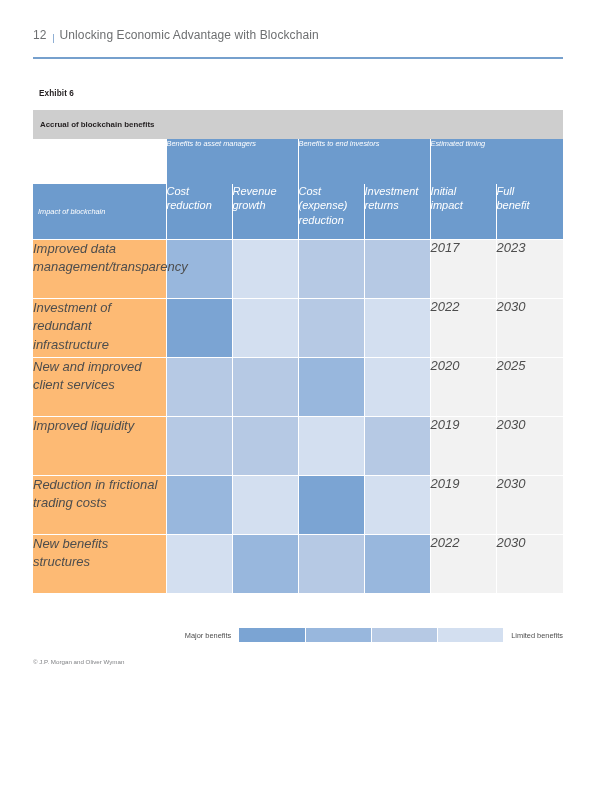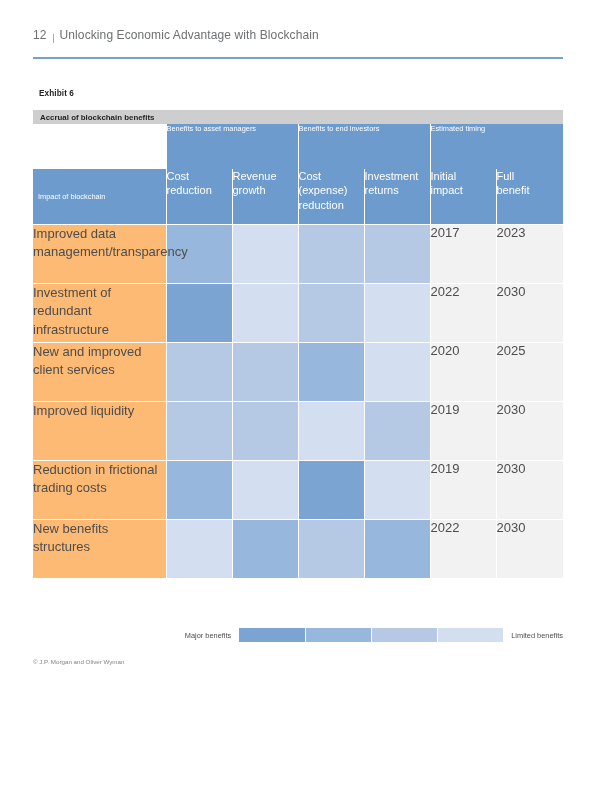--- a/index.html
+++ b/index.html
@@ -66,41 +66,42 @@
 
   .exhibit {
     position: absolute;
     left: 33px;
     top: 110px;
     width: 530px;
   }
 
   .exhibit-title {
     background: #cecece;
-    height: 14px;
+    height: 29px;
     display: flex;
     align-items: center;
     padding-left: 7px;
     box-sizing: border-box;
     font-size: 7.9px;
     font-weight: bold;
     color: #231f20;
   }
 
   
   table.matrix {
     border-collapse: collapse;
     table-layout: fixed;
     width: 530px;
   }
   table.matrix td, table.matrix th {
     padding: 0;
     margin: 0;
     vertical-align: top;
     font-weight: normal;
+    font-style: italic;
   }
 
   .col-label   { width: 133px; }
   .col-data    { width: 66px; }
   .col-data-w  { width: 67px; }
 
   
   .grp-spacer {
     background: #ffffff;
     height: 45px;

